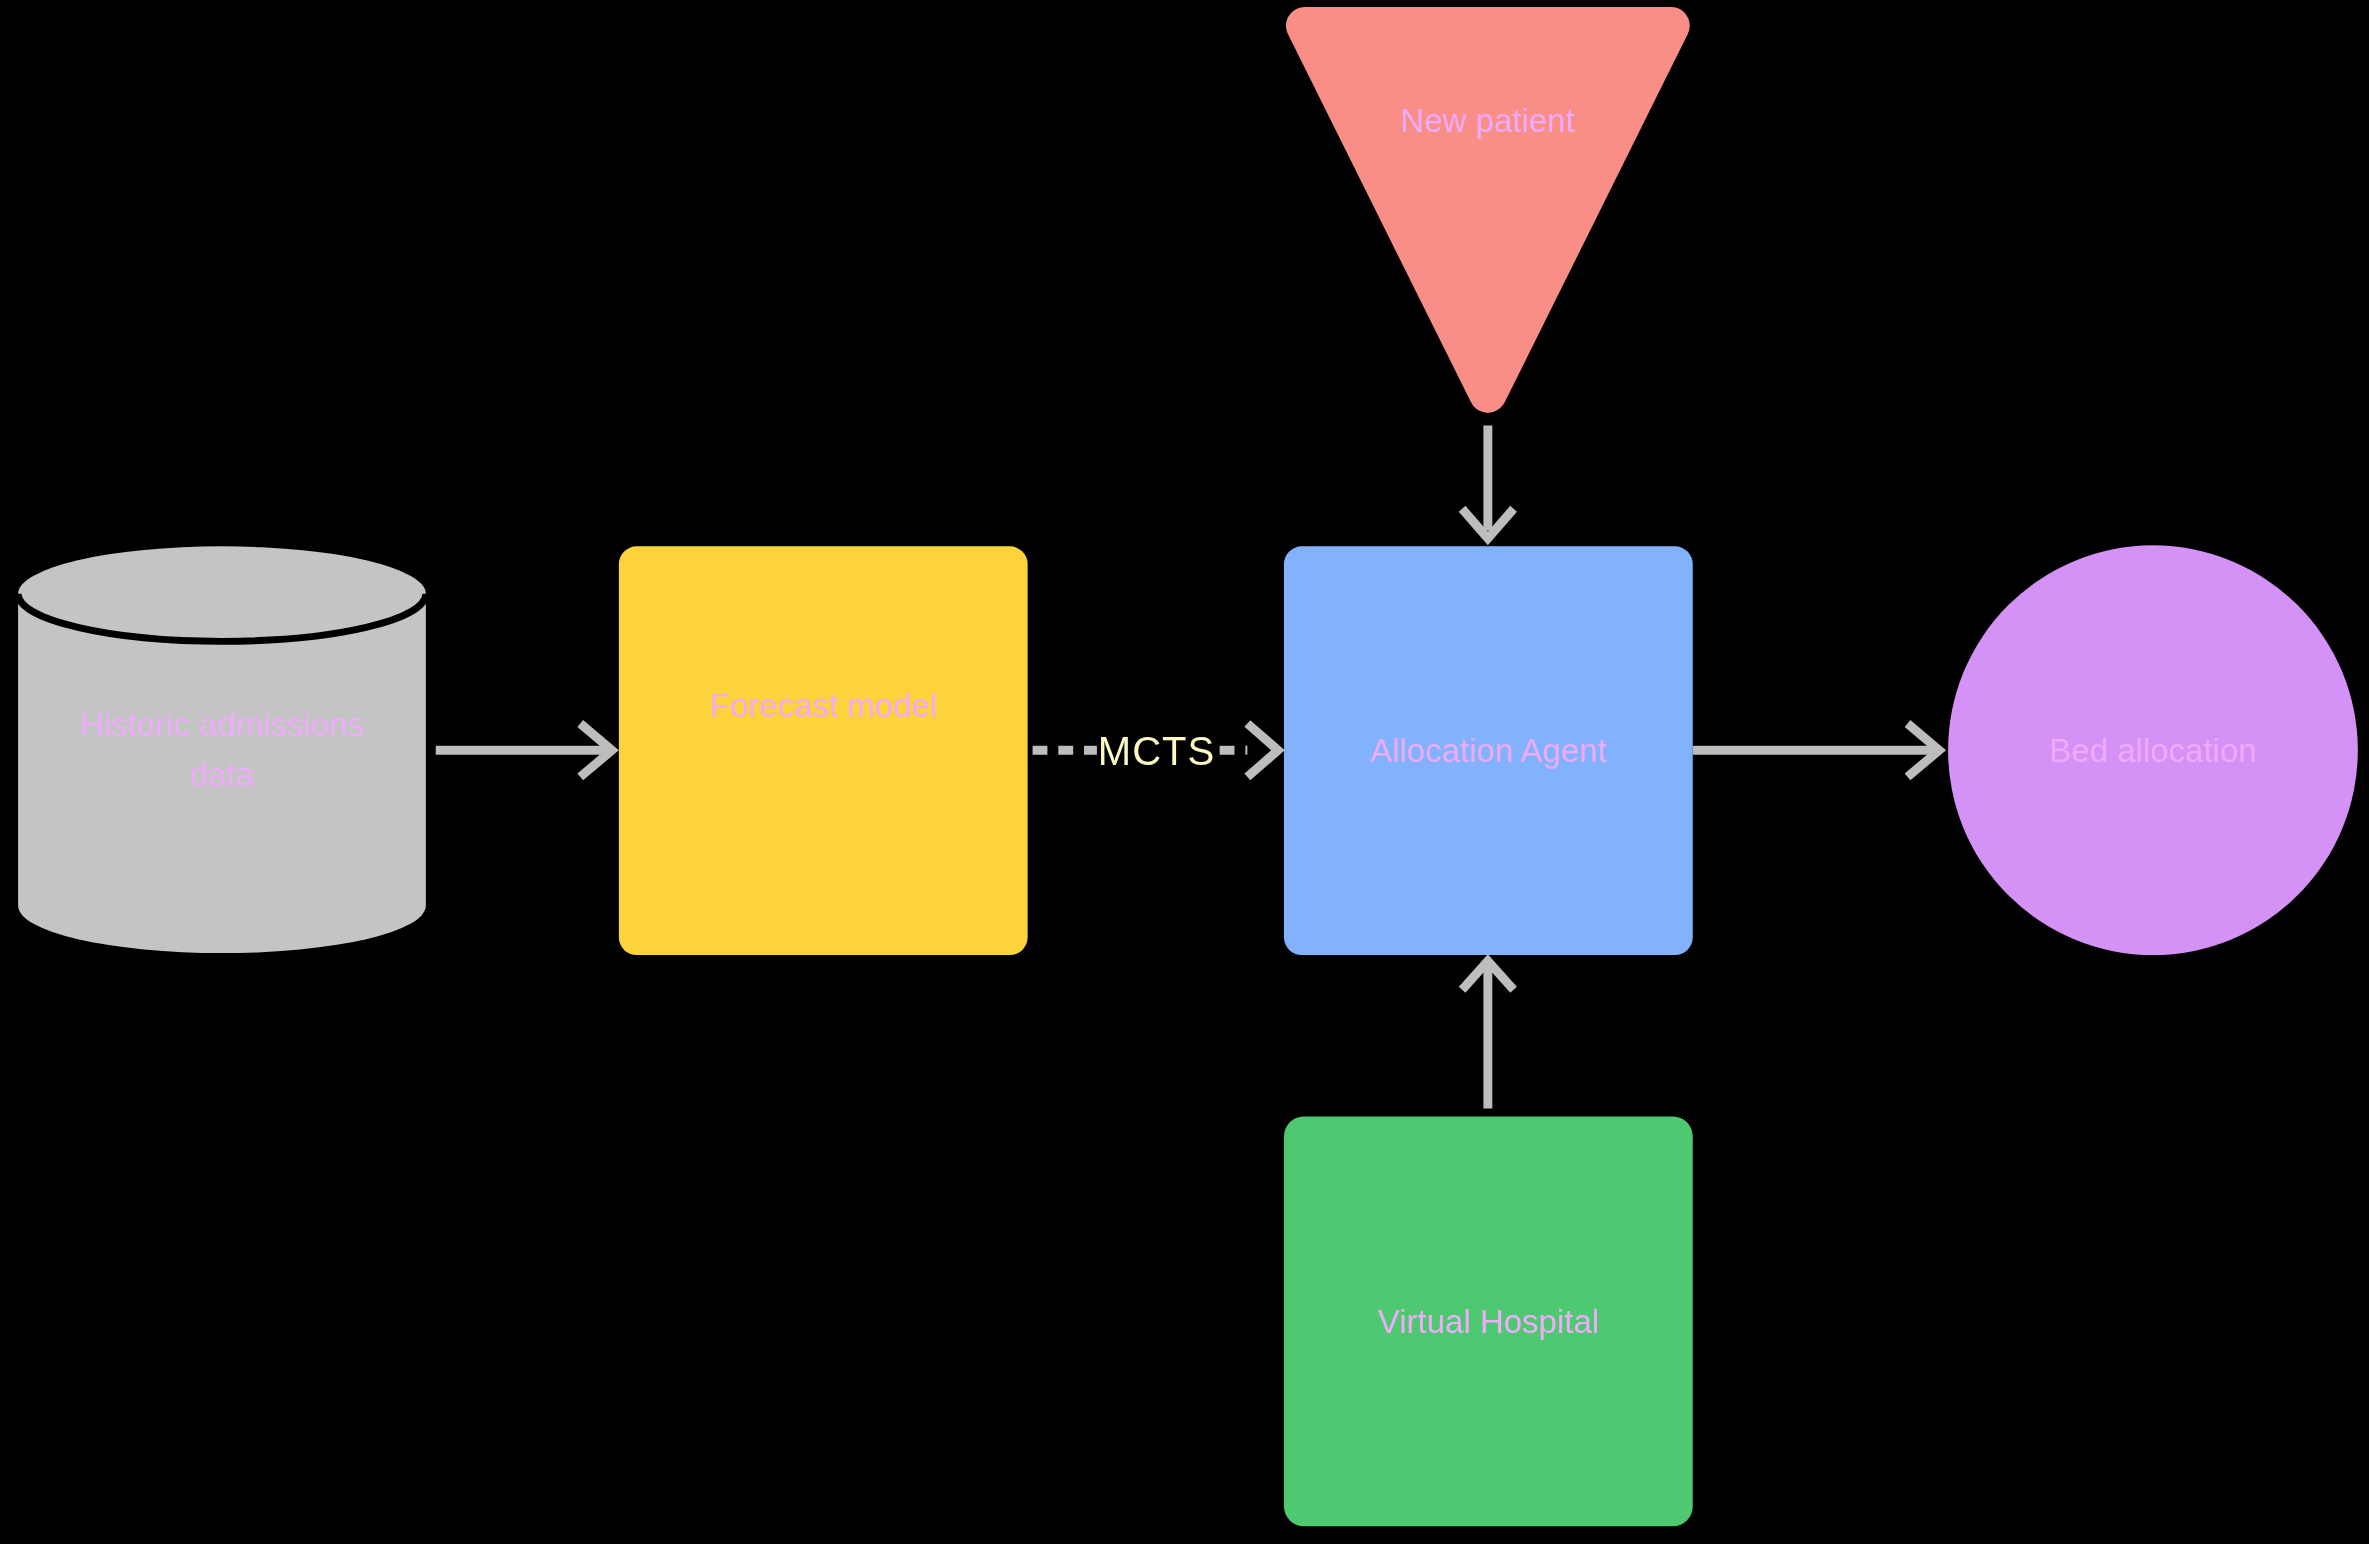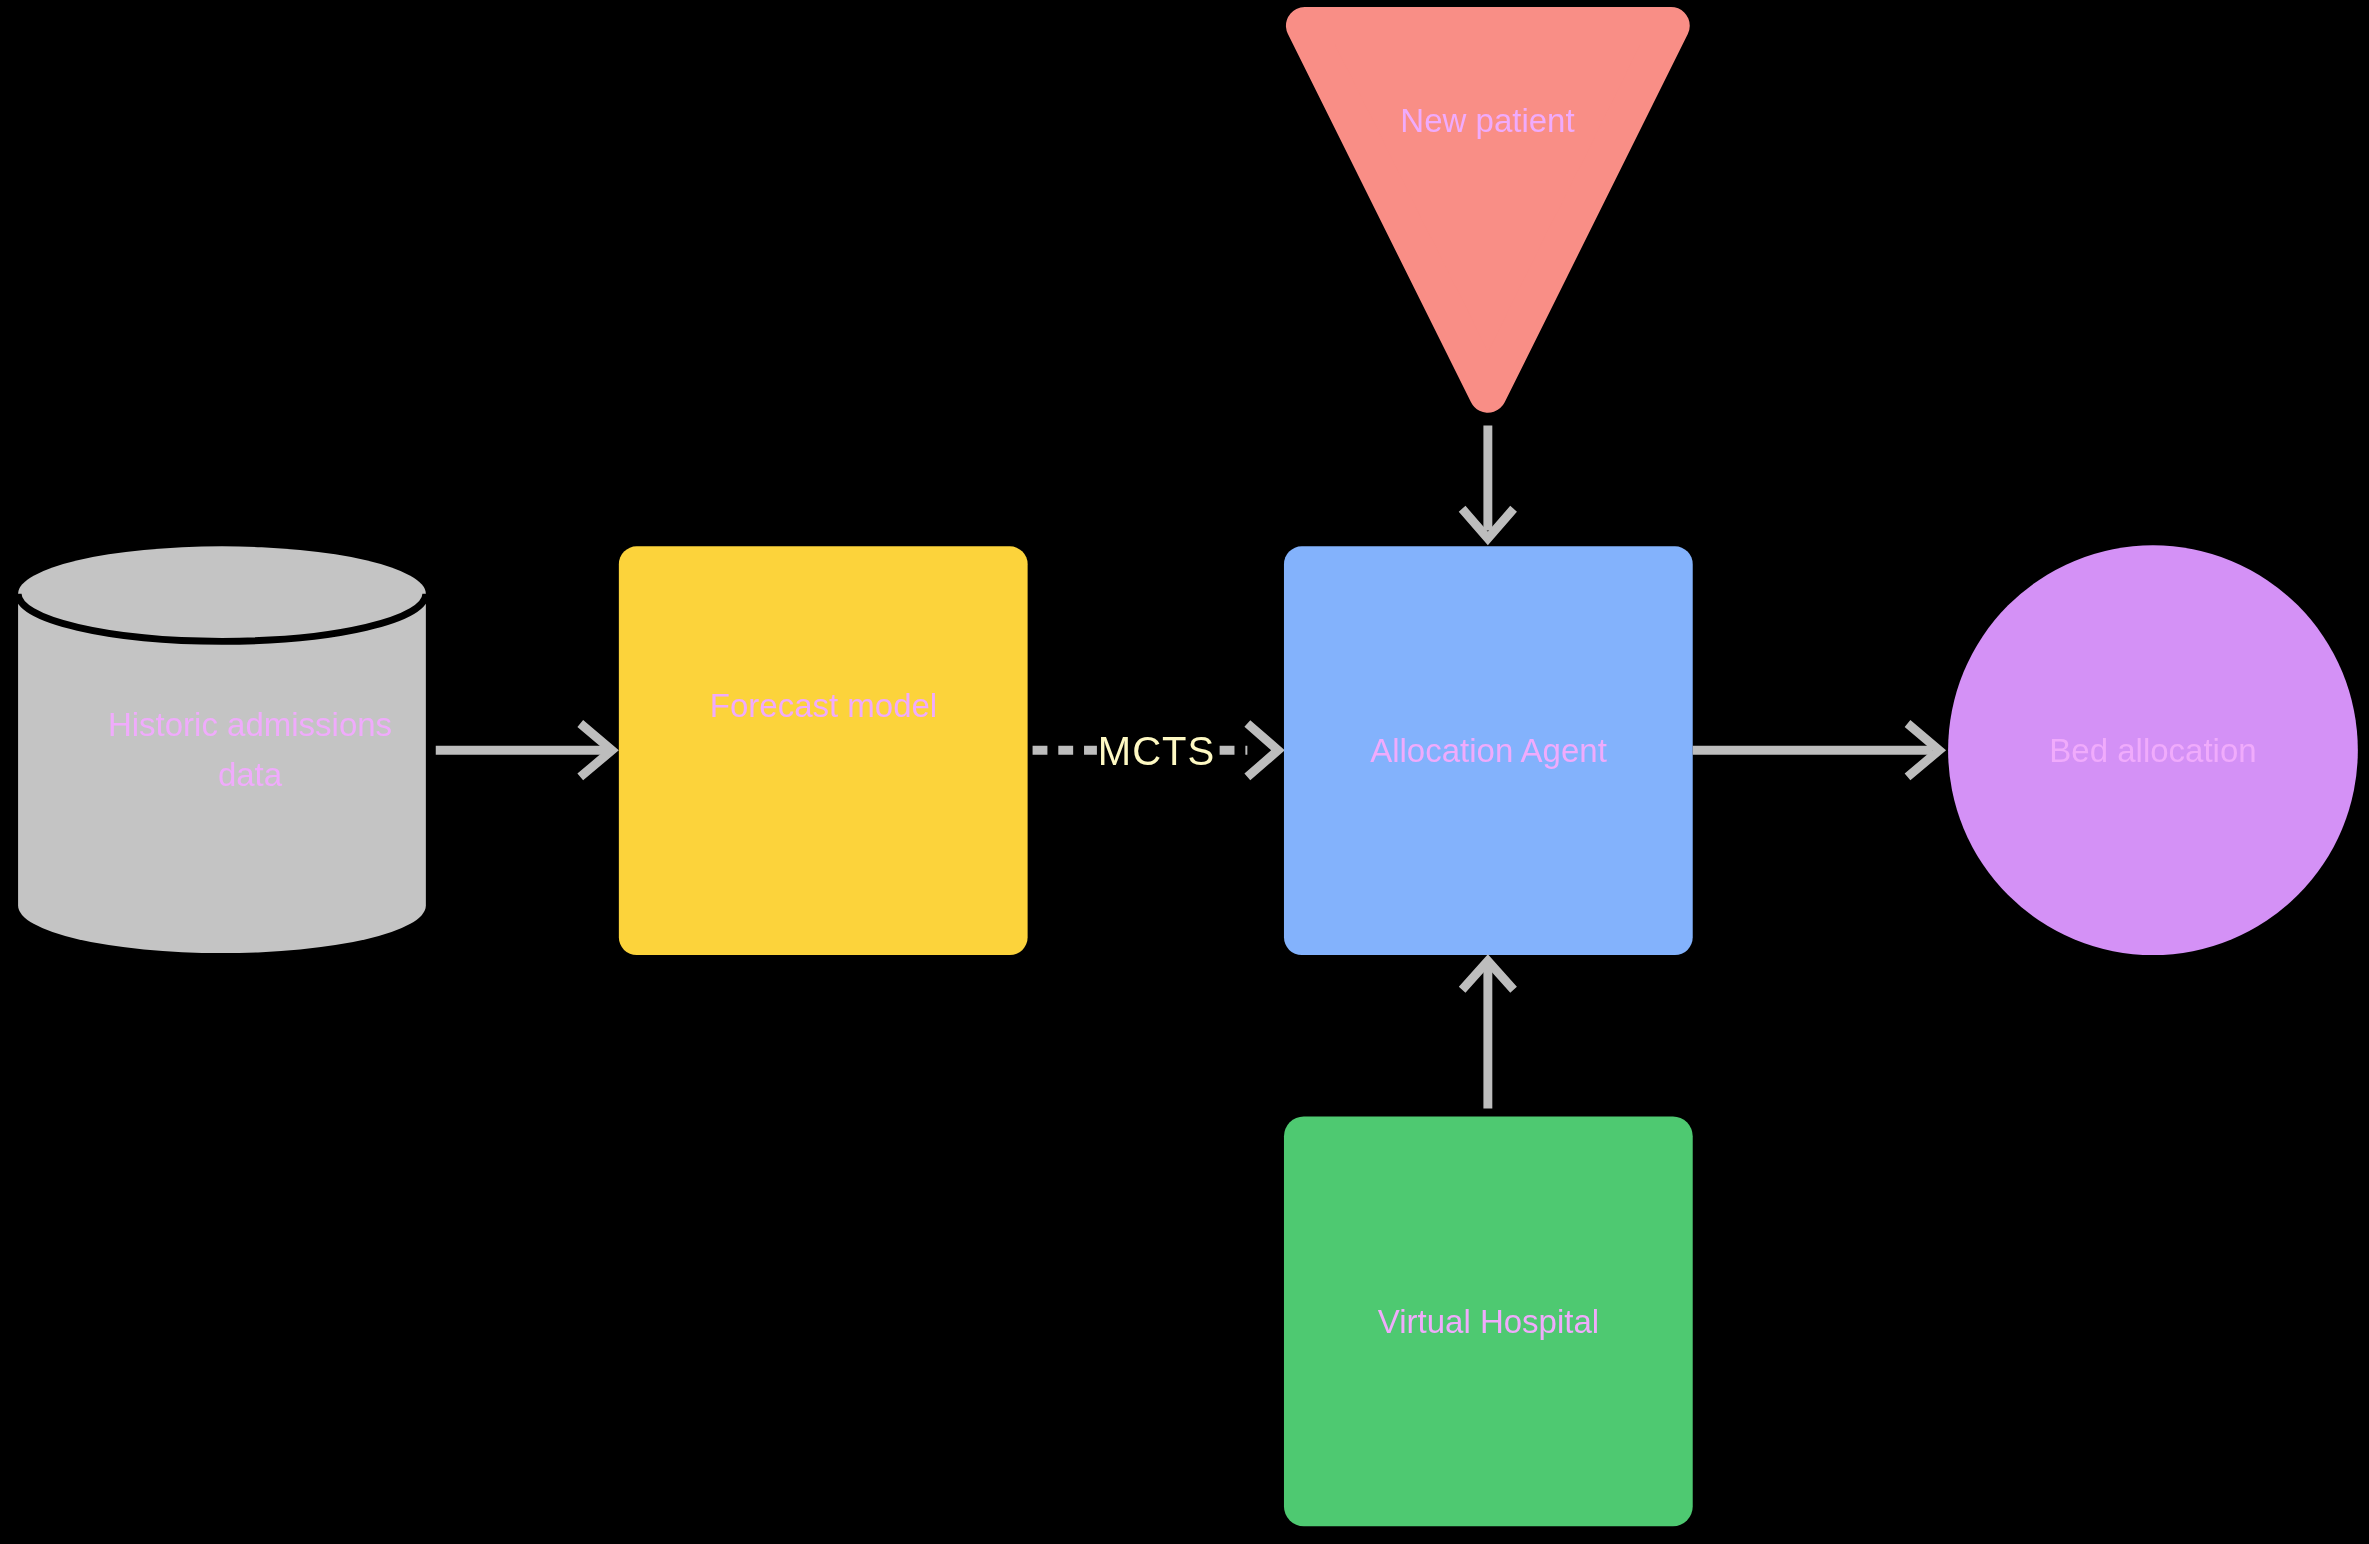--- a/index.html
+++ b/index.html
@@ -73,21 +73,21 @@
     <polyline points="1477,1000 1503,971 1529,1000" fill="none" stroke-width="9" stroke="#BDBDBD"></polyline>
 
     <rect x="1297" y="1128" width="413" height="414" rx="20" fill="#4EC971"></rect>
 
     <line x1="1710" y1="758" x2="1952" y2="758" stroke-width="9" stroke="#BDBDBD"></line>
     <polyline points="1927,731 1959,758 1927,785" fill="none" stroke-width="9" stroke="#BDBDBD"></polyline>
 
     <circle cx="2175" cy="758" r="207" fill="#D491F6"></circle>
   </svg>
 
-  <div class="label" style="left:18px; top:594px; width:408px; height:312px;padding-left:28px;">
+  <div class="label" style="left:18px; top:594px; width:408px; height:312px;">
     <span class="wrap">Historic admissions data</span>
   </div>
 
   <div class="label" style="left:619px; top:546px; width:409px; height:320px;">Forecast model</div>
 
   <div class="label mcts" style="left:1092px; top:728px; width:129px; height:46px;">MCTS</div>
 
   <div class="label" style="left:1282px; top:7px; width:411px; height:228px;">New patient</div>
 
   <div class="label" style="left:1284px; top:546px; width:409px; height:409px;">Allocation Agent</div>

